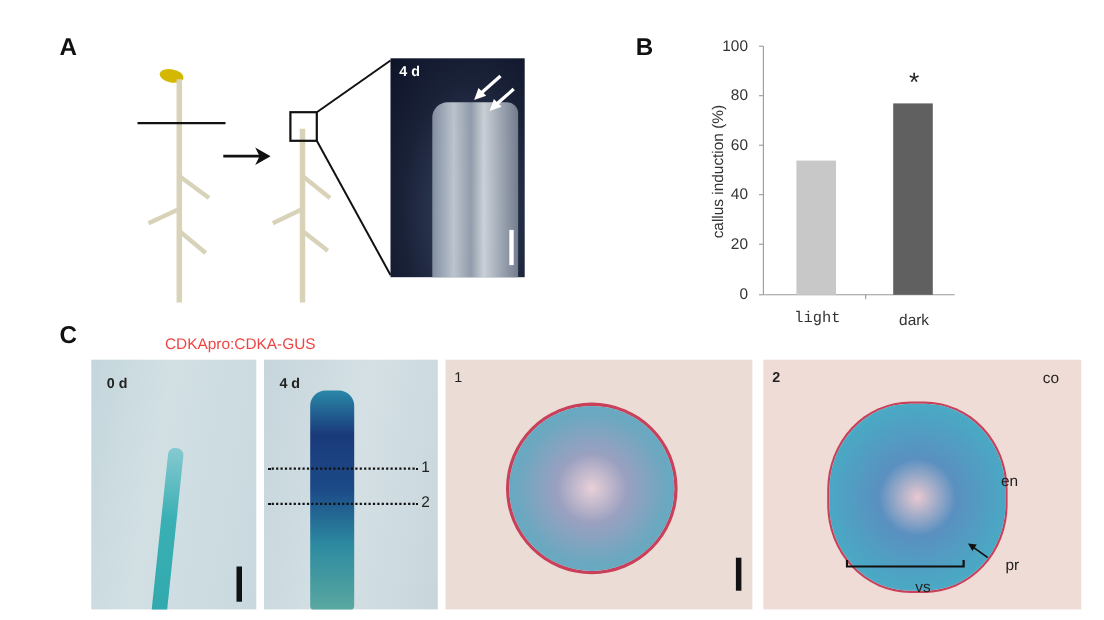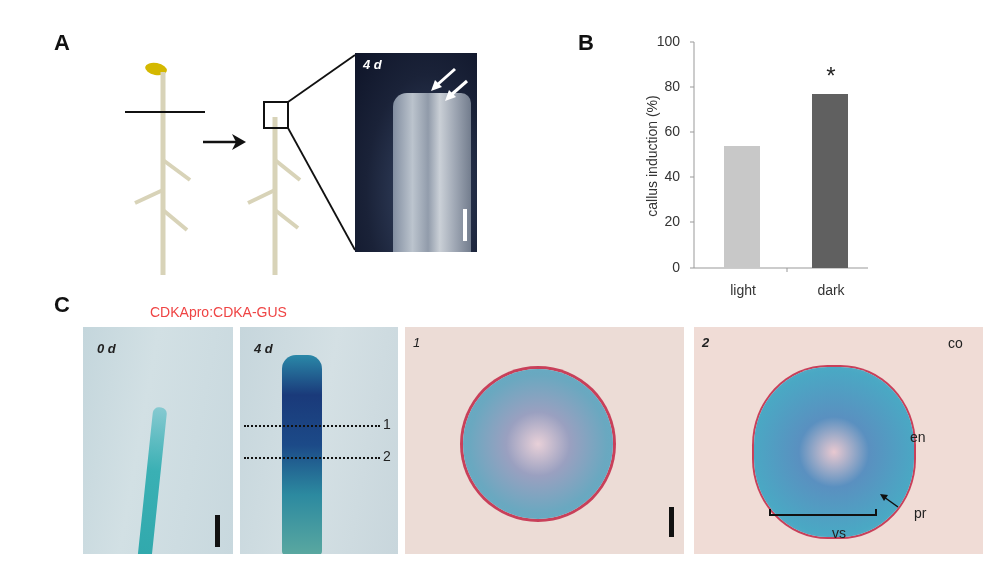--- a/index.html
+++ b/index.html
@@ -1,19 +1,19 @@
 <!DOCTYPE html>
 <html><head>
 <meta charset="utf-8">
 <style>
   html,body{margin:0;padding:0;background:#fff;}
   body{width:1004px;height:564px;position:relative;overflow:hidden;font-family:"Liberation Sans",sans-serif;color:#222;}
   .abs{position:absolute;}
   .plabel{font-weight:bold;font-size:22px;color:#111;}
-  .photo-label{font-size:13px;font-weight:bold;font-style:italic;}
+  .photo-label{font-size:13px;font-weight:bold;}
   .tick{font-size:14px;color:#333;}
   svg{position:absolute;left:0;top:0;}
 </style>
 </head>
 <body>
 
 <div class="abs plabel" style="left:54px;top:30px;">A</div>
 <svg width="1004" height="564">
 
   <ellipse cx="156" cy="69" rx="11" ry="6" fill="#d4b800" transform="rotate(10 156 69)"></ellipse>
@@ -62,21 +62,21 @@
   <line x1="690" y1="87" x2="694" y2="87" stroke="#999"></line>
   <line x1="690" y1="132" x2="694" y2="132" stroke="#999"></line>
   <line x1="690" y1="177" x2="694" y2="177" stroke="#999"></line>
   <line x1="690" y1="222" x2="694" y2="222" stroke="#999"></line>
   <line x1="690" y1="268" x2="694" y2="268" stroke="#999"></line>
   <line x1="787" y1="268" x2="787" y2="272" stroke="#999"></line>
   <rect x="724" y="146" width="36" height="122" fill="#c8c8c8"></rect>
   <rect x="812" y="94" width="36" height="174" fill="#606060"></rect>
 </svg>
 <div class="abs" style="left:818px;top:62px;width:26px;text-align:center;font-size:24px;">*</div>
-<div class="abs tick" style="left:718px;top:282px;width:50px;text-align:center;">light</div>
+<div class="abs tick" style="left:718px;top:282px;width:50px;text-align:center;font-family:Liberation Mono, monospace;">light</div>
 <div class="abs tick" style="left:806px;top:282px;width:50px;text-align:center;">dark</div>
 
 <div class="abs plabel" style="left:54px;top:292px;">C</div>
 <div class="abs" style="left:150px;top:304px;font-size:14px;color:#ef4444;">CDKApro:CDKA-GUS</div>
 
 <div class="abs" style="left:83px;top:327px;width:150px;height:227px;background:linear-gradient(100deg,#c4d6dc 0%,#d2e0e4 40%,#c8d8de 100%);overflow:hidden;">
   <div class="abs" style="left:62px;top:80px;width:14px;height:160px;background:linear-gradient(180deg,rgba(60,180,190,.5),#3ab0b4 40%,#30a8ac);transform:rotate(6deg);border-radius:6px;"></div>
   <div class="abs photo-label" style="left:14px;top:14px;color:#222;">0 d</div>
   <div class="abs" style="left:132px;top:188px;width:5px;height:32px;background:#111;"></div>
 </div>

